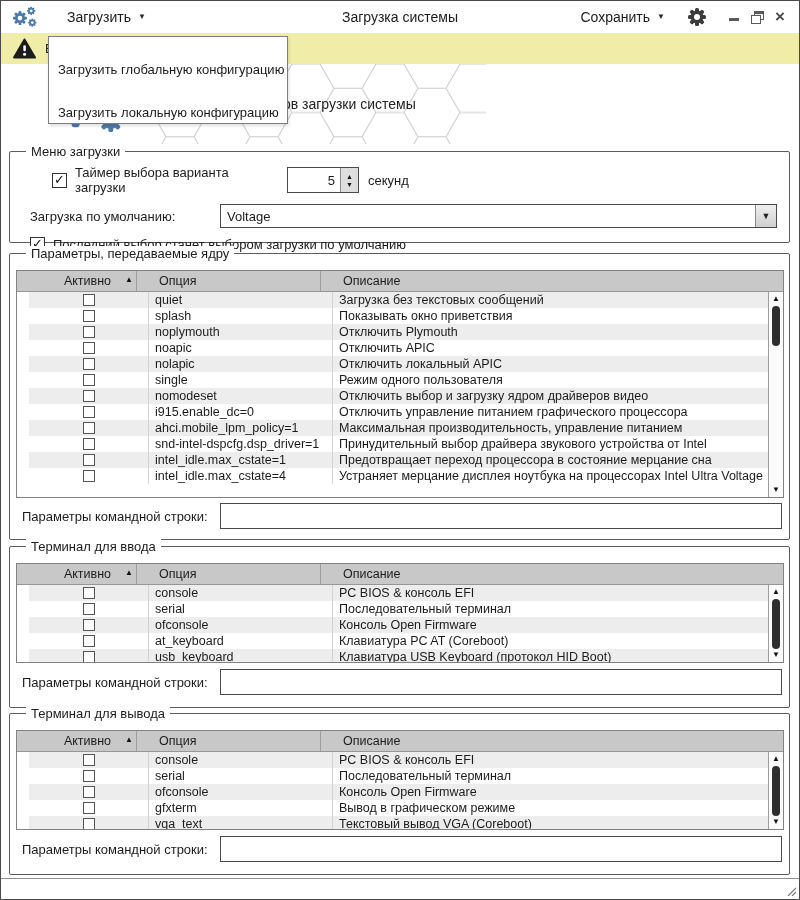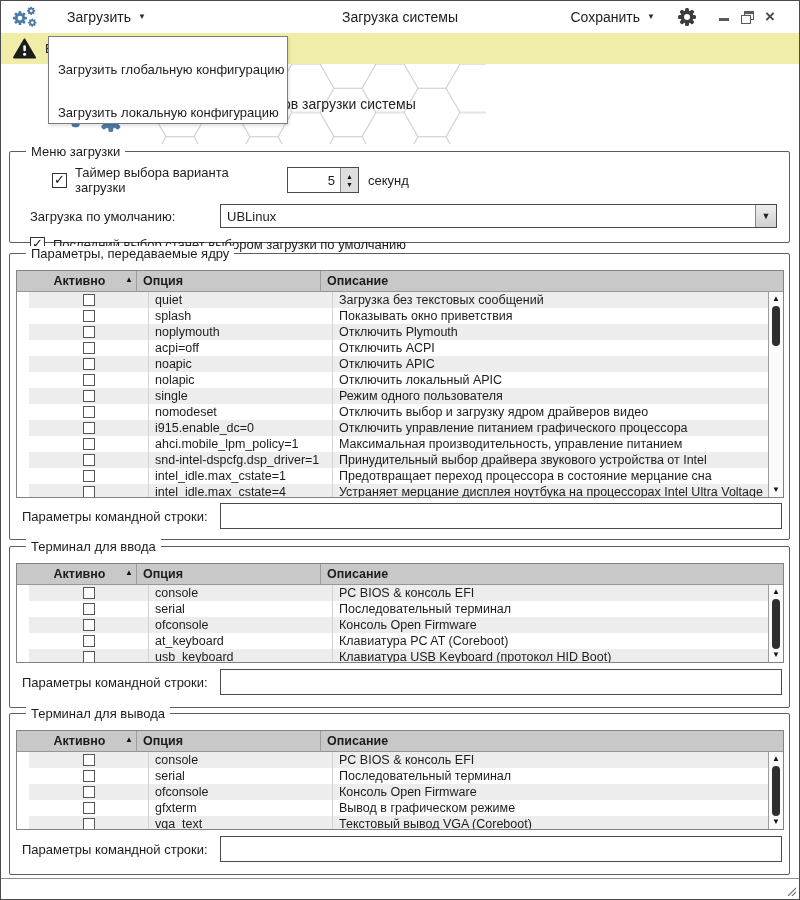--- a/index.html
+++ b/index.html
@@ -8,21 +8,21 @@
     font-family:"Liberation Sans","DejaVu Sans",sans-serif;color:#1c1c1c;}
 
   
   .menubar{position:absolute;top:0;left:0;right:0;height:32px;background:#fff;
     display:flex;align-items:center;border-bottom:1px solid #d8d8d8;}
   .logo{margin-left:10px;display:flex;align-items:center;}
   .menu-item{display:flex;align-items:center;gap:7px;font-size:14px;padding:0 10px;cursor:default;}
   .menu-item.load{margin-left:18px;}
   .caret{font-size:8px;color:#2a2a2a;line-height:1;}
   .mb-title{position:absolute;left:0;right:0;text-align:center;font-size:14px;pointer-events:none;}
-  .mb-right{margin-left:auto;display:flex;align-items:center;gap:12px;padding-right:22px;}
+  .mb-right{margin-left:auto;display:flex;align-items:center;gap:12px;padding-right:12px;}
   .winctl{display:flex;align-items:center;gap:9px;margin-left:8px;}
   .wbtn{display:flex;align-items:center;justify-content:center;width:14px;height:14px;}
   .minbar{width:10px;height:3px;background:#5a5a5a;margin-top:4px;}
   .closex{font-size:17px;color:#4a4a4a;line-height:14px;font-weight:bold;}
 
   
   .warnbar{position:absolute;top:32px;left:0;right:0;height:31px;background:#f0eda8;
     display:flex;align-items:center;padding-left:12px;gap:9px;font-size:13px;}
 
   
@@ -65,21 +65,21 @@
   
   .g-kernel{top:252px;height:285px;}
   .g-input{top:545px;height:160px;}
   .g-output{top:712px;height:160px;}
   .tbl{position:absolute;left:6px;right:5px;top:16px;border:1px solid #828282;box-sizing:border-box;
     display:flex;flex-direction:column;background:#fff;}
   .g-kernel .tbl{height:228px;}
   .g-input .tbl,.g-output .tbl{height:100px;}
   .thead{display:flex;height:20px;background:#c8c8c8;border-bottom:1px solid #969696;flex:0 0 auto;}
   .th{font-size:12.5px;display:flex;align-items:center;box-sizing:border-box;border-right:1px solid #9d9d9d;
-    padding-left:6px;position:relative;font-weight:bold;}
+    padding-left:22px;position:relative;}
   .th.c1{justify-content:center;}
   .th.c3{border-right:none;flex:1;}
   .sortmark{position:absolute;right:3px;top:5px;font-size:8px;line-height:8px;color:#111;}
   .c1{width:120px;flex:0 0 auto;}
   .c2{width:184px;flex:0 0 auto;}
   .c3{flex:1;}
   .tbodyzone{flex:1;display:flex;min-height:0;}
   .tbody{flex:1;overflow:hidden;}
   .trow{display:flex;height:16px;align-items:center;margin-left:12px;}
   .trow:nth-child(odd){background:#ededed;}
@@ -249,21 +249,21 @@
         <div class="spinbtn">
           <span>▲</span>
           <span>▼</span>
         </div>
       </div>
       <span class="unit">секунд</span>
     </div>
     <div class="bootrow r2">
       <span class="deflabel">Загрузка по умолчанию:</span>
       <div class="combo">
-        <div class="comboval">UBLinux</div>
+        <div class="comboval">Voltage</div>
         <div class="comboarrow">▼</div>
       </div>
     </div>
     <div class="bootrow r3">
       <span class="ckbox checked"></span>
       <span class="cklabel">Последний выбор станет выбором загрузки по умолчанию</span>
     </div>
   </div>
 
   <div class="group g-kernel">
@@ -297,27 +297,20 @@
               <div class="tc c1">
                 <span class="rowcb"></span>
               </div>
               <div class="tc c2">noplymouth</div>
               <div class="tc c3">Отключить Plymouth</div>
             </div>
             <div class="trow">
               <div class="tc c1">
                 <span class="rowcb"></span>
               </div>
-              <div class="tc c2">acpi=off</div>
-              <div class="tc c3">Отключить ACPI</div>
-            </div>
-            <div class="trow">
-              <div class="tc c1">
-                <span class="rowcb"></span>
-              </div>
               <div class="tc c2">noapic</div>
               <div class="tc c3">Отключить APIC</div>
             </div>
             <div class="trow">
               <div class="tc c1">
                 <span class="rowcb"></span>
               </div>
               <div class="tc c2">nolapic</div>
               <div class="tc c3">Отключить локальный APIC</div>
             </div>

